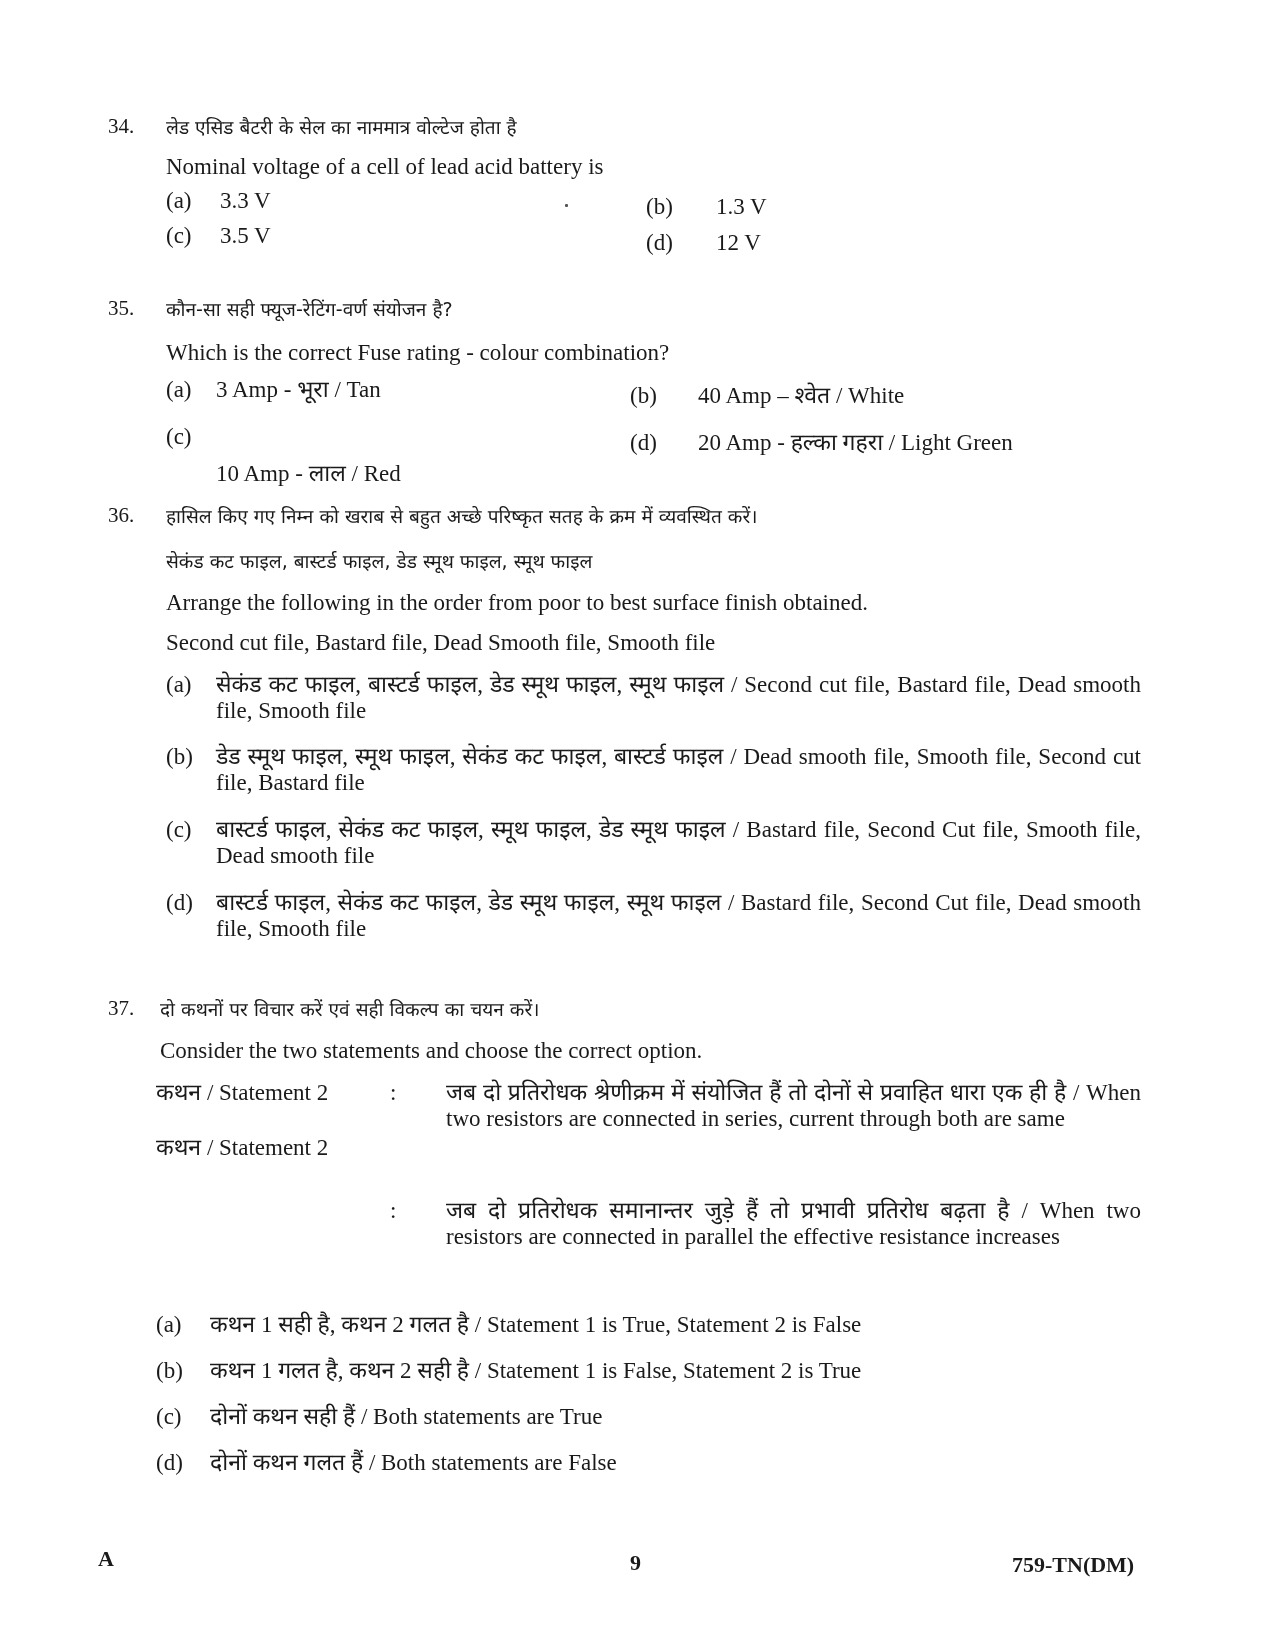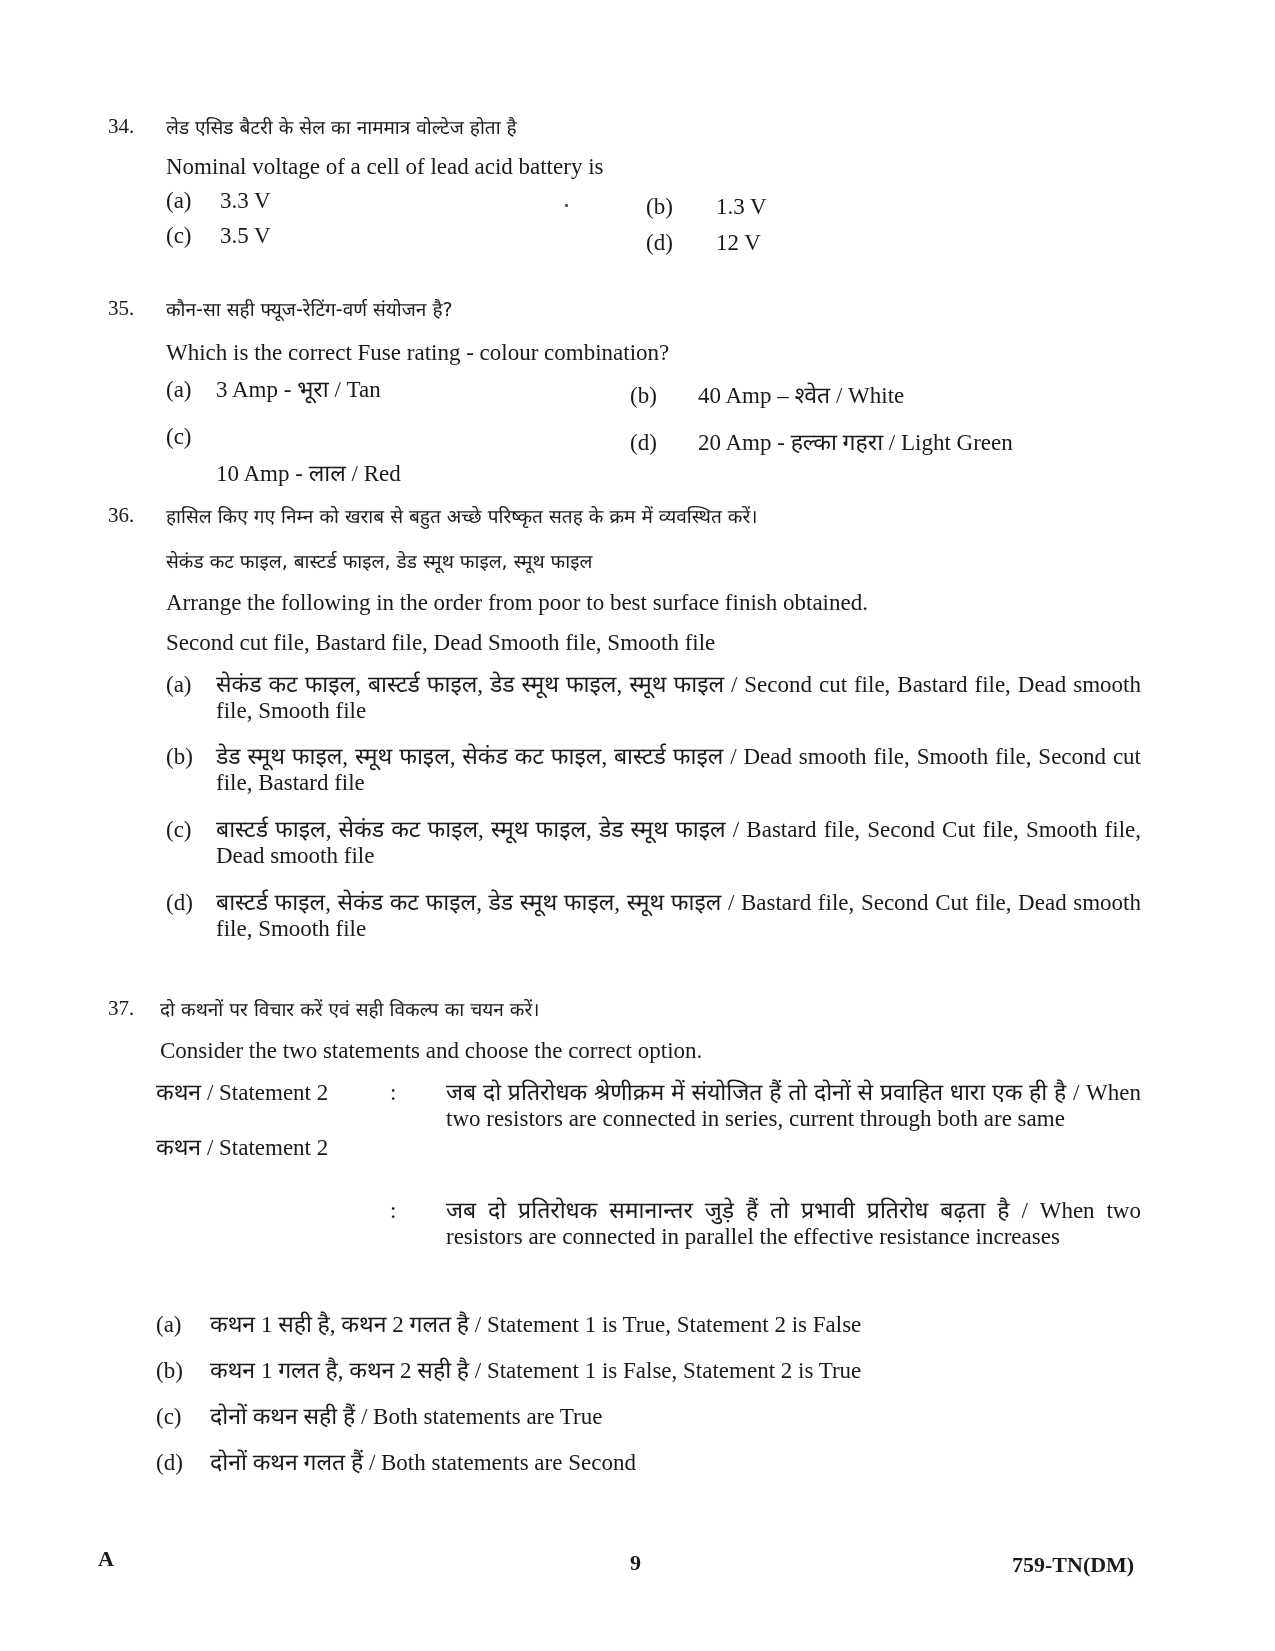--- a/index.html
+++ b/index.html
@@ -83,20 +83,20 @@
   <div class="abs txt" style="left:390px;top:1198px;">:</div>
   <div class="abs txt wrap" style="left:446px;top:1198px;width:695px;">जब दो प्रतिरोधक समानान्तर जुड़े हैं तो प्रभावी प्रतिरोध बढ़ता है / When two resistors are connected in parallel the effective resistance increases</div>
 
   <div class="abs txt" style="left:156px;top:1312px;">(a)</div>
   <div class="abs txt" style="left:210px;top:1312px;">कथन 1 सही है, कथन 2 गलत है / Statement 1 is True, Statement 2 is False</div>
   <div class="abs txt" style="left:156px;top:1358px;">(b)</div>
   <div class="abs txt" style="left:210px;top:1358px;">कथन 1 गलत है, कथन 2 सही है / Statement 1 is False, Statement 2 is True</div>
   <div class="abs txt" style="left:156px;top:1404px;">(c)</div>
   <div class="abs txt" style="left:210px;top:1404px;">दोनों कथन सही हैं / Both statements are True</div>
   <div class="abs txt" style="left:156px;top:1450px;">(d)</div>
-  <div class="abs txt" style="left:210px;top:1450px;">दोनों कथन गलत हैं / Both statements are Second</div>
+  <div class="abs txt" style="left:210px;top:1450px;">दोनों कथन गलत हैं / Both statements are False</div>
 </div>
 
 <div>
   <div class="abs footer" style="left:98px;top:1546px;">A</div>
   <div class="abs footer" style="left:630px;top:1550px;">9</div>
   <div class="abs footer" style="left:1012px;top:1552px;">759-TN(DM)</div>
 </div>
 
 </body></html>

